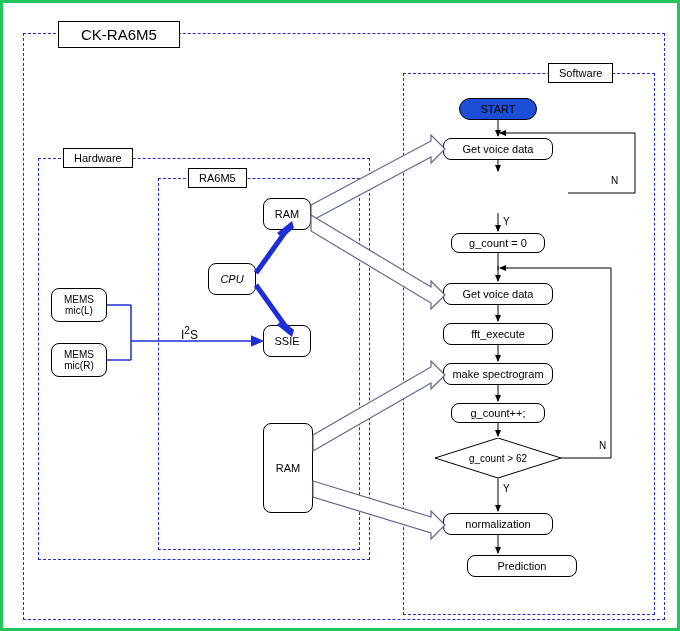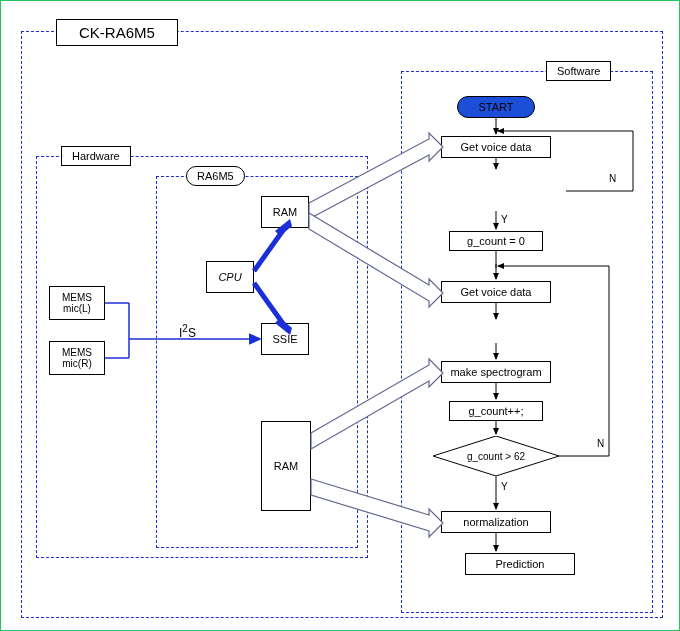--- a/index.html
+++ b/index.html
@@ -8,37 +8,38 @@
     background: #f0f0f0;
     font-family: Arial, Helvetica, sans-serif;
     font-size: 11px;
     color: #000;
   }
   .frame {
     position: relative;
     width: 680px;
     height: 631px;
     background: #fff;
-    border: 1px solid #22c55e;
+    border: 3px solid #22c55e;
     box-sizing: border-box;
   }
   .dashed {
     border: 1px dashed #1c2fd6;
   }
   .solid {
     border: 1px solid #000;
     background: #fff;
   }
   .box {
     position: absolute;
     box-sizing: border-box;
     display: flex;
     align-items: center;
     justify-content: center;
     text-align: center;
+    border-radius: 8px;
   }
   .label-tag {
     position: absolute;
     background: #fff;
     border: 1px solid #000;
     padding: 3px 10px;
     box-sizing: border-box;
   }
   .terminator {
     border: 1px solid #000;
@@ -81,21 +82,21 @@
   <div class="label-tag" style="left:55px; top:18px; font-size:15px; padding:4px 22px;">
     <span>CK-RA6M5</span>
   </div>
 
   <div class="dashed" style="position:absolute; left:35px; top:155px; width:330px; height:400px;"></div>
   <div class="label-tag" style="left:60px; top:145px; font-size:11px;">
     <span>Hardware</span>
   </div>
 
   <div class="dashed" style="position:absolute; left:155px; top:175px; width:200px; height:370px;"></div>
-  <div class="label-tag" style="left:185px; top:165px; font-size:11px;border-radius:10px;">
+  <div class="label-tag" style="left:185px; top:165px; font-size:11px;">
     <span>RA6M5</span>
   </div>
 
   <div class="dashed" style="position:absolute; left:400px; top:70px; width:250px; height:540px;"></div>
   <div class="label-tag" style="left:545px; top:60px; font-size:11px;text-align:right;">
     <span>Software</span>
   </div>
 
   <div class="box solid" style="left:48px; top:285px; width:56px; height:34px; white-space:pre-line; font-size:10px;"> </div>
   <div style="position:absolute; left:48px; top:285px; width:56px; height:34px; display:flex; align-items:center; justify-content:center; font-size:10px; white-space:pre-line; text-align:center;">MEMS
@@ -135,20 +136,23 @@
 
 
   <div class="box solid" style="left:448px; top:230px; width:94px; height:20px;">
     <span>g_count = 0</span>
   </div>
 
   <div class="box solid" style="left:440px; top:280px; width:110px; height:22px;">
     <span>Get voice data</span>
   </div>
 
+  <div class="box solid" style="left:440px; top:320px; width:110px; height:22px;">
+    <span>fft_execute</span>
+  </div>
 
   <div class="box solid" style="left:440px; top:360px; width:110px; height:22px;">
     <span>make spectrogram</span>
   </div>
 
   <div class="box solid" style="left:448px; top:400px; width:94px; height:20px;">
     <span>g_count++;</span>
   </div>
 
   <div class="decision" style="left:432px; top:435px; width:126px; height:40px;">

